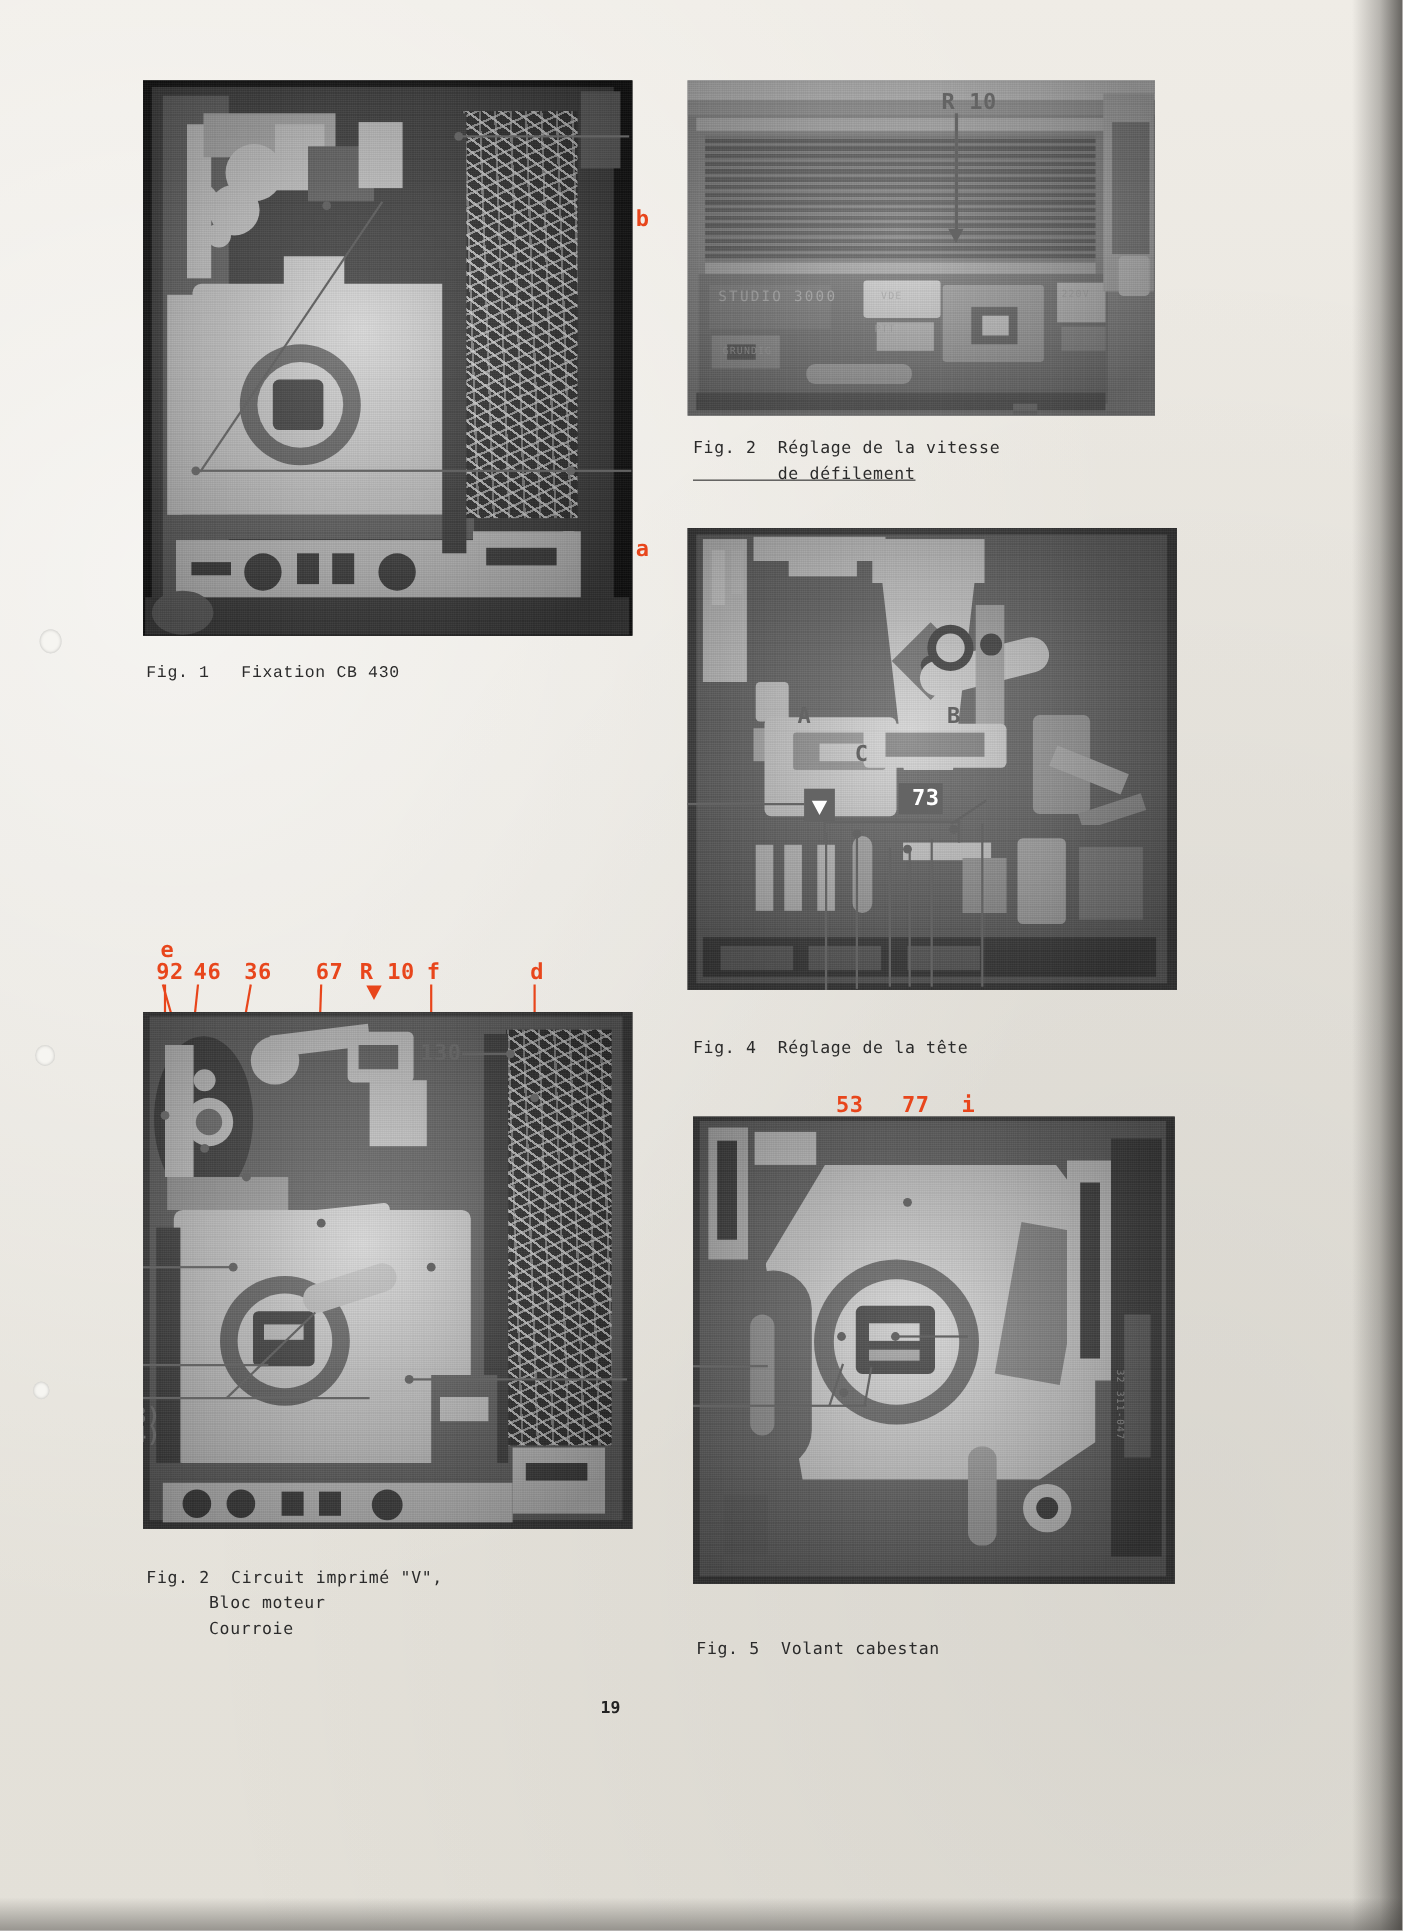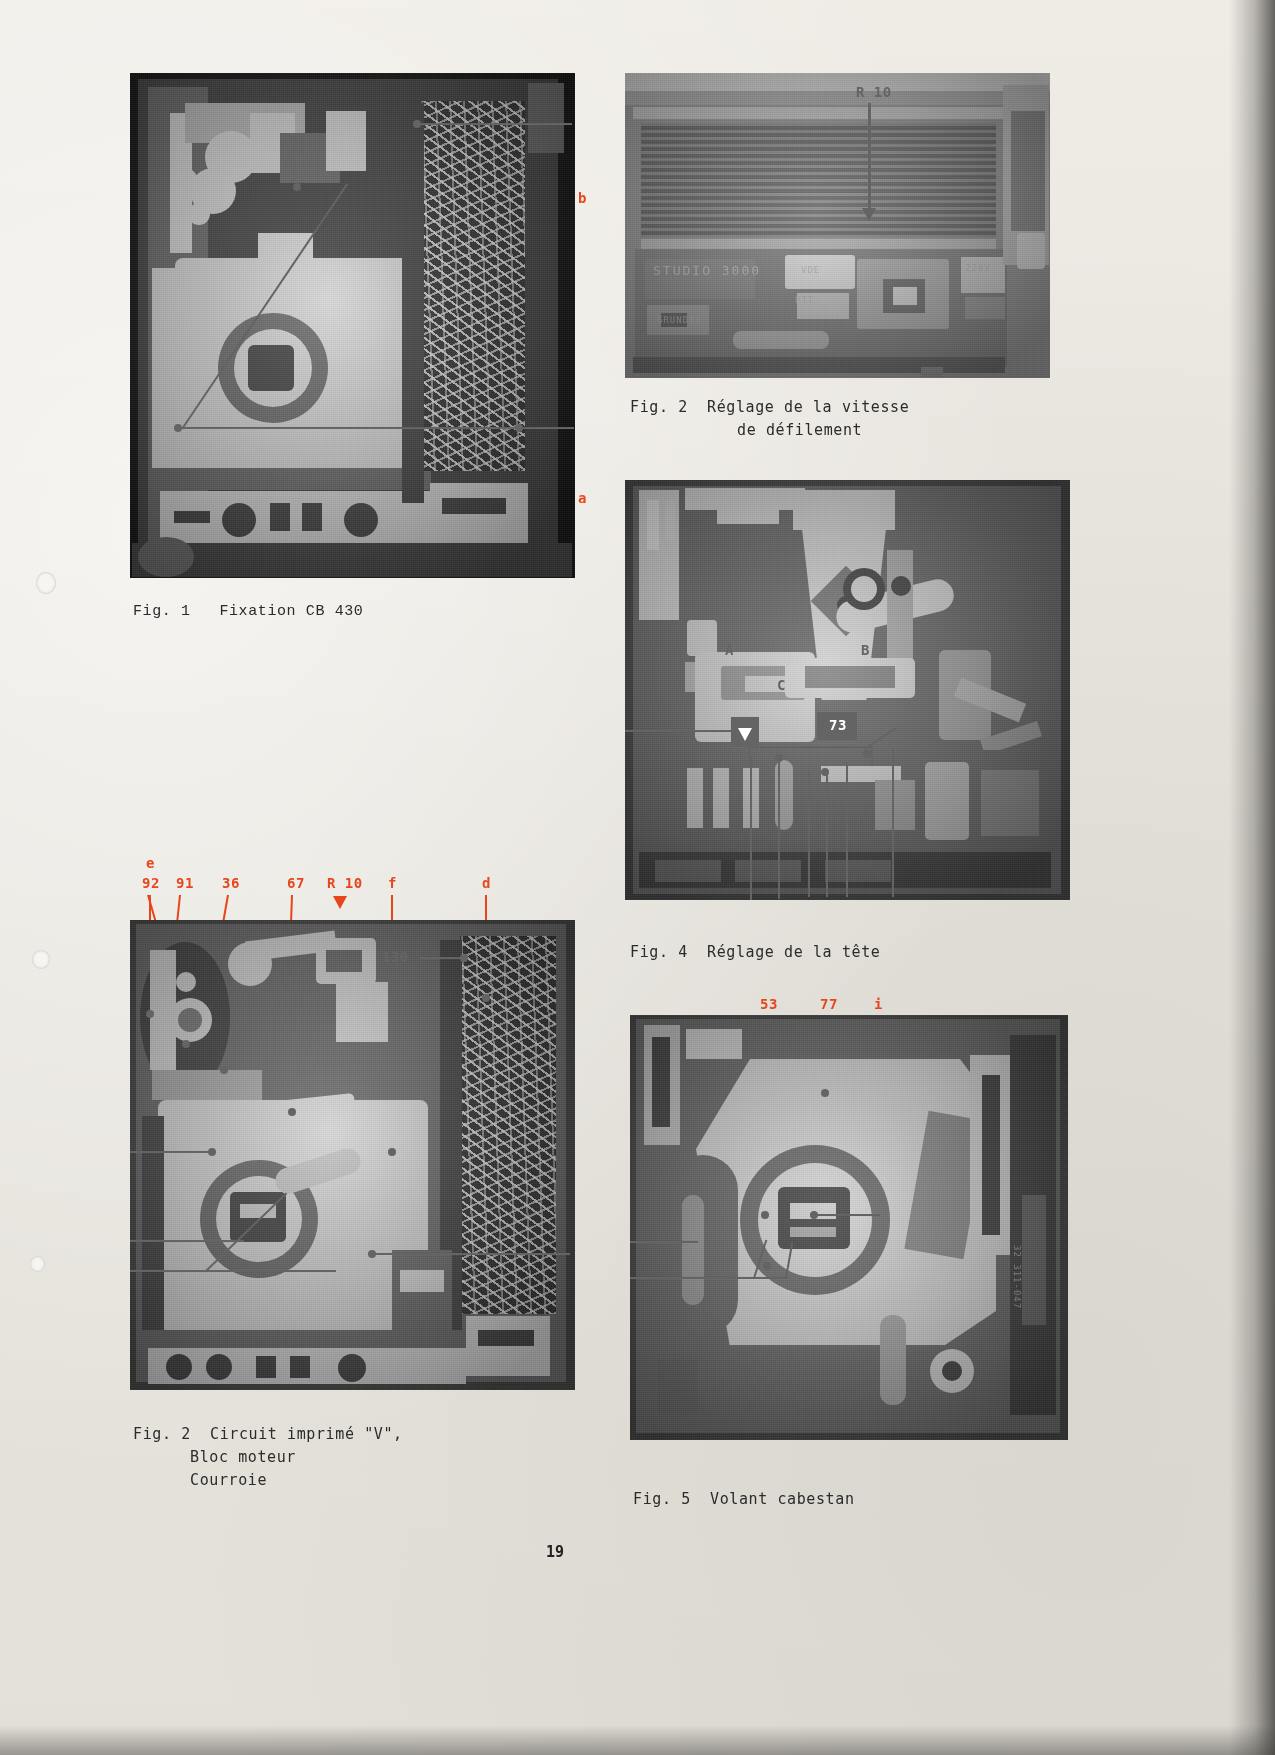--- a/index.html
+++ b/index.html
@@ -72,21 +72,21 @@
     line-height: 23px;
     white-space: pre;
   }
 
   
   .cal {
     position: absolute;
     color: #e8461c;
     font-family: "DejaVu Sans Mono", monospace;
     font-weight: bold;
-    font-size: 14px;
+    font-size: 20px;
     letter-spacing: 0.5px;
     line-height: 15px;
     white-space: pre;
   }
   .line {
     position: absolute;
     background: #e8451b;
     transform-origin: 0 50%;
     height: 2px;
   }
@@ -272,21 +272,21 @@
       <div class="embs" style="left:340px;top:190px;">220V</div>
       <div class="vig"></div>
       <div class="noise"></div>
 
       <div class="cal" style="left:231px;top:12px;">R 10</div>
       <div class="line" style="left:246px;top:30px;width:110px;height:3px;transform:rotate(90deg);transform-origin:0 0;"></div>
       <div class="arrowdn" style="left:237px;top:135px;"></div>
     </div>
   </div>
   <div class="caption" style="left:630px;top:396px;">Fig. 2  Réglage de la vitesse</div>
-  <div class="caption" style="left:660px;top:419px;">        de défilement</div>
+  <div class="caption" style="left:630px;top:419px;text-decoration:underline;">        de défilement</div>
 
   <div class="fig" style="left:625px;top:480px;width:445px;height:420px;">
     <div class="photo" style="left:0;top:0;width:445px;height:420px;background:#3a3a38;">
       <div class="plate dkr" style="left:0;top:0;width:445px;height:420px;"></div>
       <div class="plate dk" style="left:8px;top:6px;width:428px;height:408px;"></div>
       <div class="plate lt" style="left:14px;top:10px;width:40px;height:130px;"></div>
       <div class="plate" style="left:22px;top:20px;width:12px;height:50px;background:#e4e2dc;"></div>
       <div class="plate" style="left:40px;top:20px;width:10px;height:40px;background:#d8d6d0;"></div>
       <div class="plate lt" style="left:60px;top:8px;width:120px;height:22px;"></div>
       <div class="plate lt" style="left:92px;top:28px;width:62px;height:16px;"></div>
@@ -348,21 +348,21 @@
       <div class="line" style="left:240px;top:268px;width:38px;transform:rotate(-34deg);"></div>
 
     </div>
   </div>
   <div class="caption" style="left:630px;top:941px;">Fig. 4  Réglage de la tête</div>
 
   <div class="fig" style="left:130px;top:880px;width:445px;height:510px;">
 
     <div class="cal" style="left:16px;top:-24px;">e</div>
     <div class="cal" style="left:12px;top:-4px;">92</div>
-    <div class="cal" style="left:46px;top:-4px;">91</div>
+    <div class="cal" style="left:46px;top:-4px;">46</div>
     <div class="cal" style="left:92px;top:-4px;">36</div>
     <div class="cal" style="left:157px;top:-4px;">67</div>
     <div class="cal" style="left:197px;top:-4px;">R 10</div>
     <div class="cal" style="left:258px;top:-4px;">f</div>
     <div class="cal" style="left:352px;top:-4px;">d</div>
 
     <div class="line" style="left:20px;top:14px;width:82px;transform:rotate(90deg);"></div>
     <div class="line" style="left:18px;top:14px;width:108px;transform:rotate(74deg);"></div>
     <div class="line" style="left:50px;top:14px;width:128px;transform:rotate(96deg);"></div>
     <div class="line" style="left:98px;top:14px;width:150px;transform:rotate(100deg);"></div>

